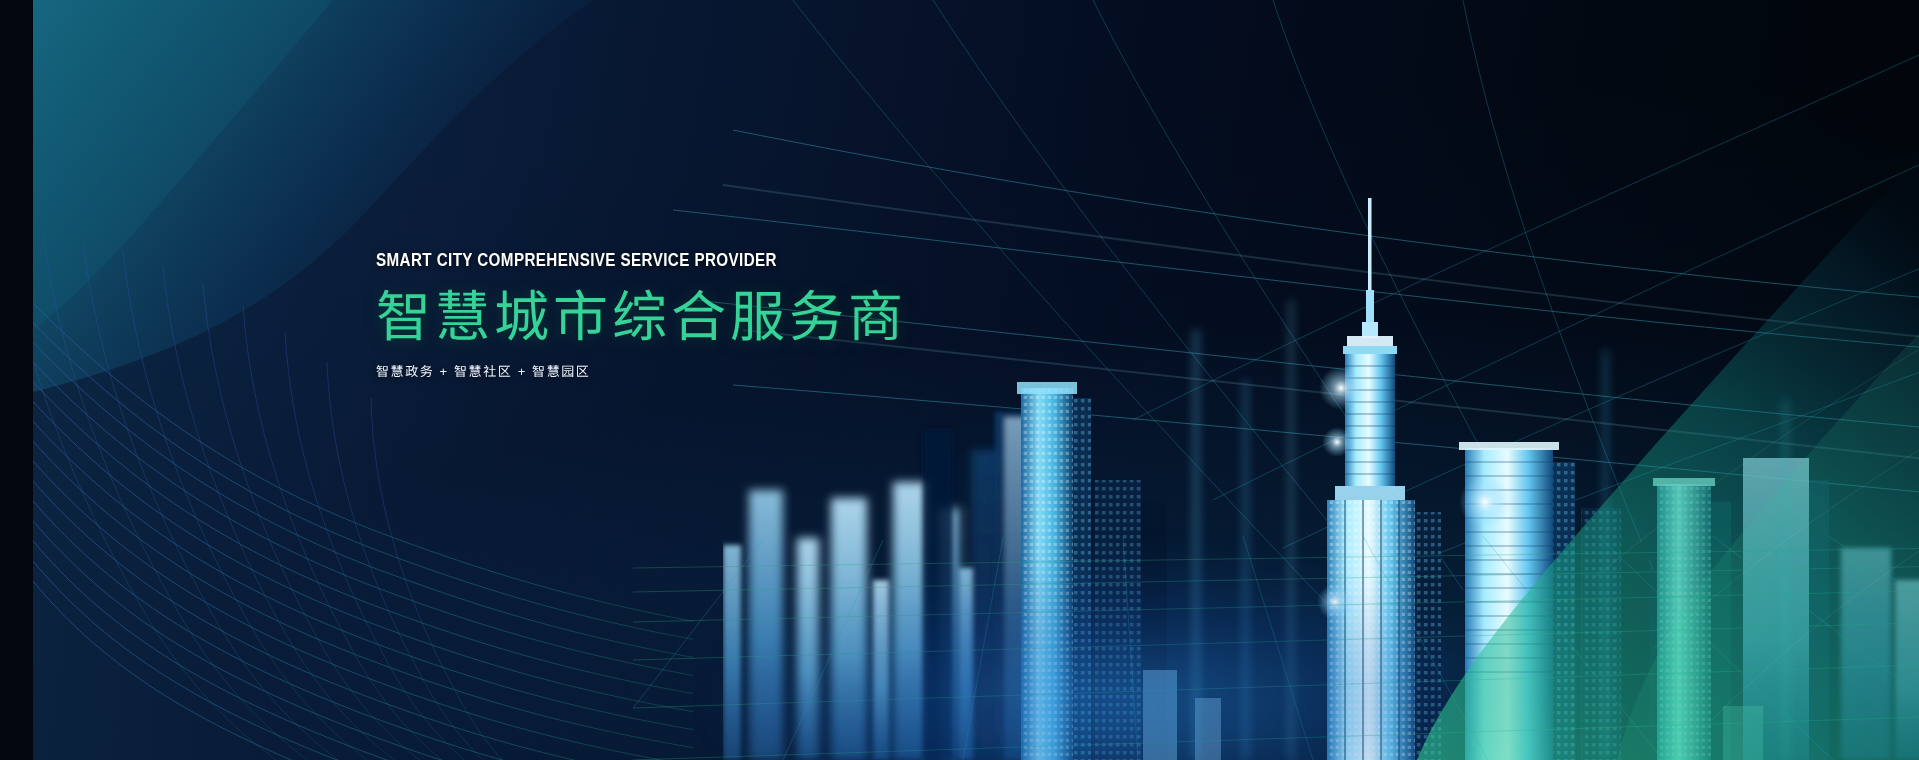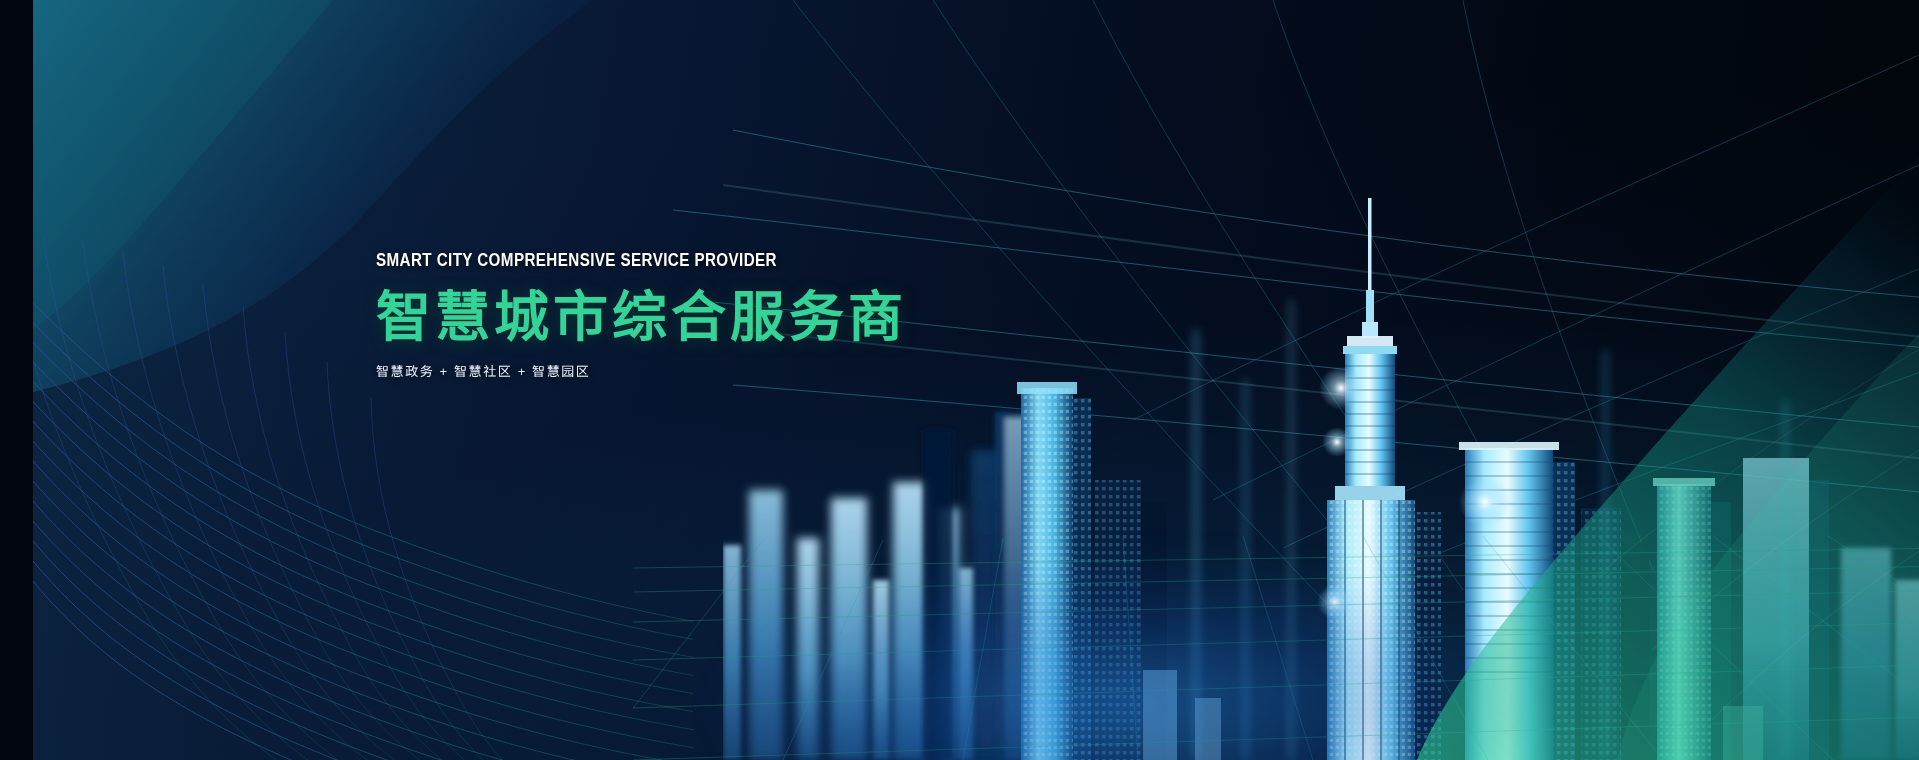--- a/index.html
+++ b/index.html
@@ -54,21 +54,21 @@
   .eyebrow {
     font-size:19px; font-weight:bold; color:#ffffff;
     letter-spacing:.5px; line-height:1;
     transform:scaleX(.80); transform-origin:left center;
     white-space:nowrap;
     text-shadow:0 1px 6px rgba(0,0,0,.75);
   }
 
   .headline {
     margin-top:19px;
-    font-size:55px; font-weight:bold; color:#35d397;
+    font-size:55px; font-weight:normal; color:#35d397;
     letter-spacing:4px; line-height:1.08; white-space:nowrap;
     text-shadow:0 2px 14px rgba(8,70,48,.75);
   }
 
   .subline {
     margin-top:18px;
     font-size:13px; font-weight:normal; color:#eef4ff;
     letter-spacing:1.6px; line-height:1; white-space:nowrap;
     text-shadow:0 1px 6px rgba(0,0,0,.7);
   }

